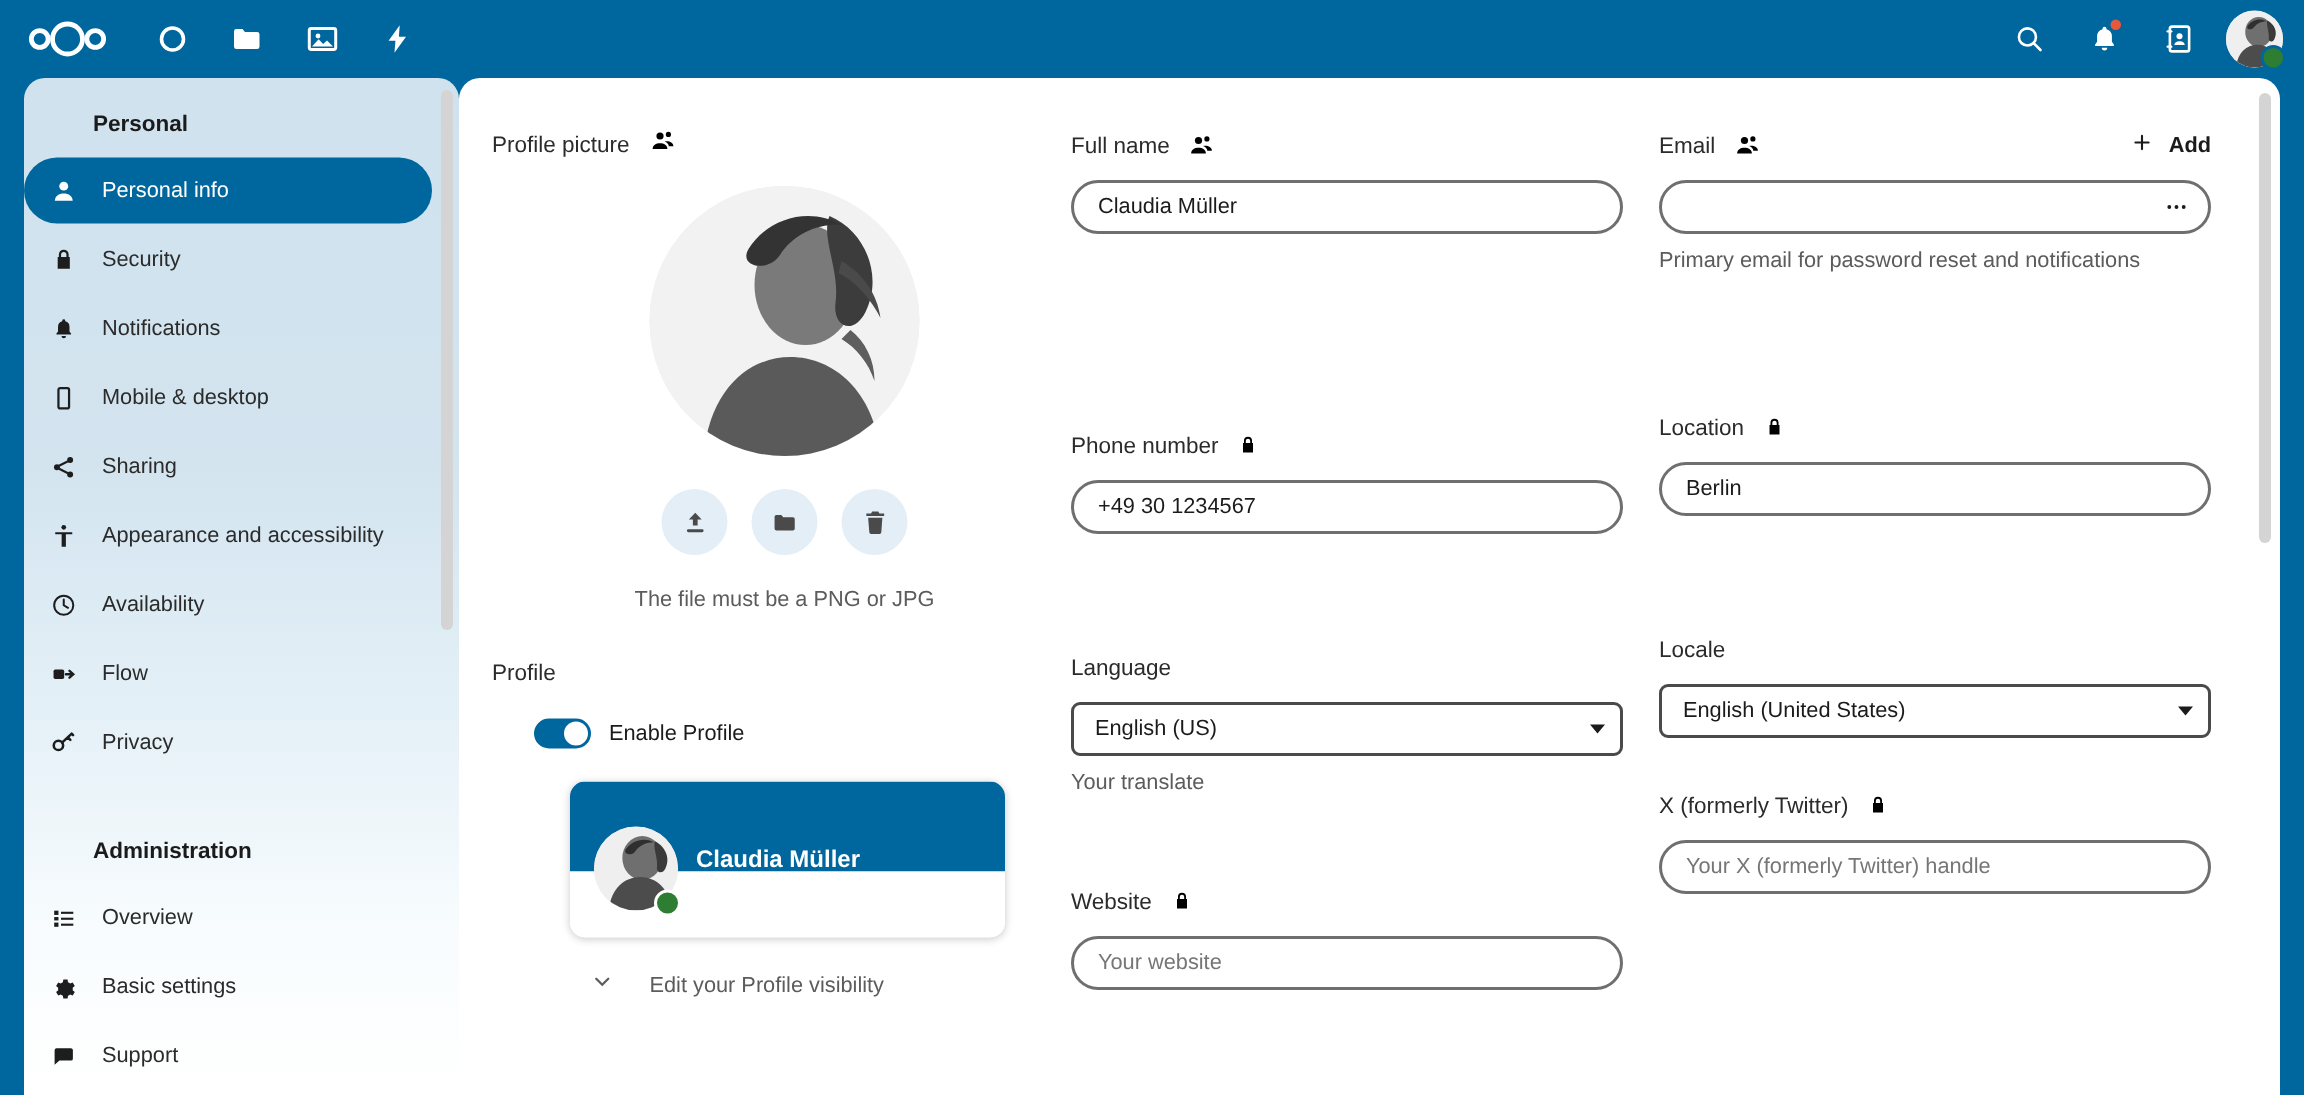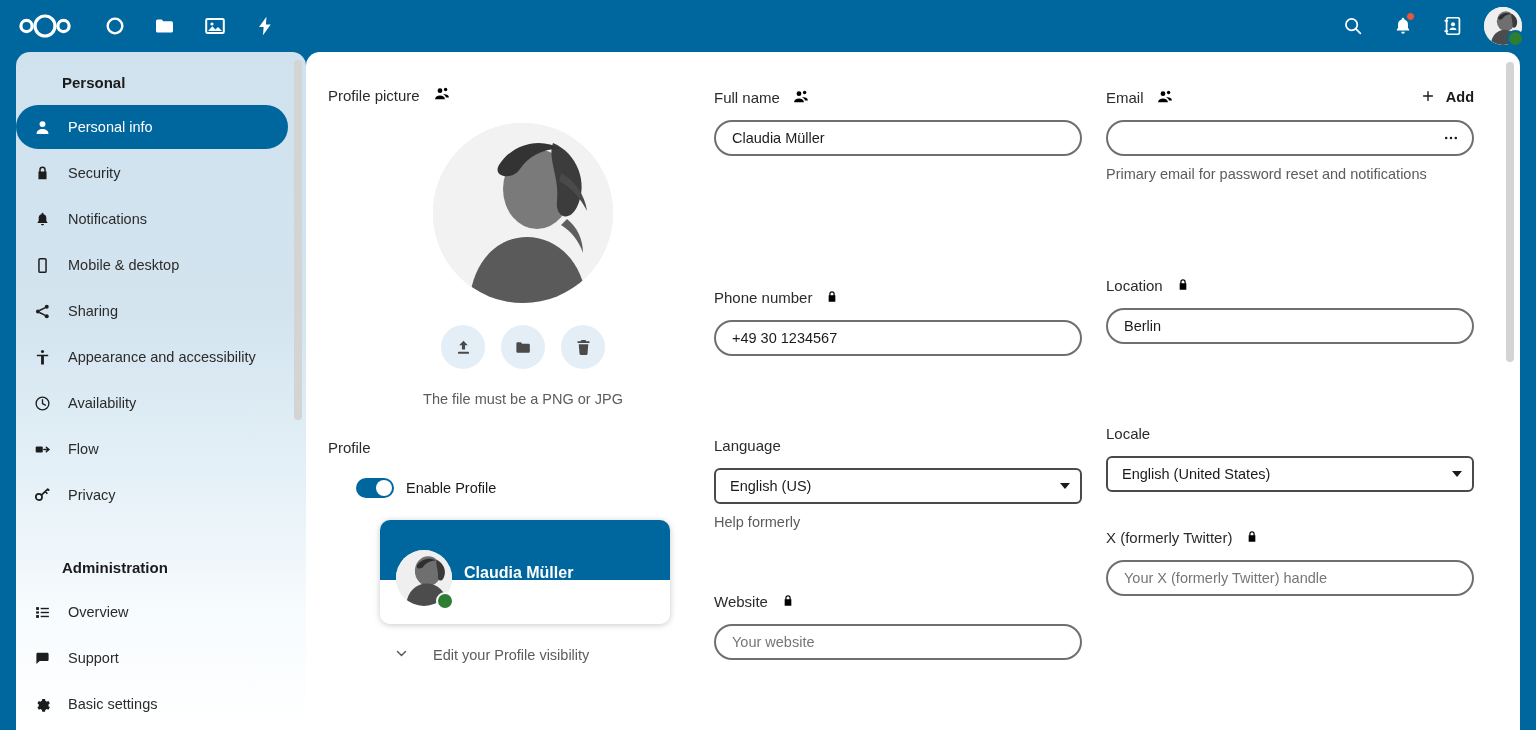--- a/index.html
+++ b/index.html
@@ -440,33 +440,33 @@
               <rect x="9.4" y="11" width="11.6" height="2"></rect>
               <rect x="9.4" y="16.6" width="11.6" height="2"></rect>
             </svg>
         </span>
         <span>Overview</span>
       </div>
 
       <div class="side-item">
         <span class="si-icon">
           <svg width="17" height="17" viewBox="0 0 24 24">
+              <path d="M12 8.4a3.6 3.6 0 1 0 0 7.2 3.6 3.6 0 0 0 0-7.2zm8.4 3.6l2-1.6-2-3.4-2.4 1a8 8 0 0 0-2-1.2l-.4-2.6h-4l-.4 2.6a8 8 0 0 0-2 1.2l-2.4-1-2 3.4 2 1.6a8 8 0 0 0 0 2.4l-2 1.6 2 3.4 2.4-1a8 8 0 0 0 2 1.2l.4 2.6h4l.4-2.6a8 8 0 0 0 2-1.2l2.4 1 2-3.4-2-1.6a8 8 0 0 0 0-2.4z"></path>
+            </svg>
+        </span>
+        <span>Basic settings</span>
+      </div>
+
+      <div class="side-item">
+        <span class="si-icon">
+          <svg width="17" height="17" viewBox="0 0 24 24">
               <path d="M3.4 5.6A1.8 1.8 0 0 1 5.2 4h13.6a1.8 1.8 0 0 1 1.8 1.6v8.2a1.8 1.8 0 0 1-1.8 1.8H8l-4.6 4z"></path>
             </svg>
         </span>
         <span>Support</span>
-      </div>
-
-      <div class="side-item">
-        <span class="si-icon">
-          <svg width="17" height="17" viewBox="0 0 24 24">
-              <path d="M12 8.4a3.6 3.6 0 1 0 0 7.2 3.6 3.6 0 0 0 0-7.2zm8.4 3.6l2-1.6-2-3.4-2.4 1a8 8 0 0 0-2-1.2l-.4-2.6h-4l-.4 2.6a8 8 0 0 0-2 1.2l-2.4-1-2 3.4 2 1.6a8 8 0 0 0 0 2.4l-2 1.6 2 3.4 2.4-1a8 8 0 0 0 2 1.2l.4 2.6h4l.4-2.6a8 8 0 0 0 2-1.2l2.4 1 2-3.4-2-1.6a8 8 0 0 0 0-2.4z"></path>
-            </svg>
-        </span>
-        <span>Basic settings</span>
       </div>
 
       <div id="side-scrollbar"></div>
     </div>
   </div>
 
   <div id="content">
     <div id="content-scrollbar"></div>
 
     <div id="grid">
@@ -592,21 +592,21 @@
         <div class="field">
           <div class="field-label">
             <span>Language</span>
           </div>
           <div class="select-wrap">
             <div class="select-box">
               <span>English (US)</span>
             </div>
             <span class="caret"></span>
           </div>
-          <div class="helper">Help formerly</div>
+          <div class="helper">Your translate</div>
         </div>
 
         <div style="height:60px"></div>
 
         <div class="field">
           <div class="field-label">
             <span>Website</span>
             <span class="lbl-icon">
               <svg width="14" height="14" viewBox="0 0 24 24">
                   <path d="M12 2a4.6 4.6 0 0 0-4.6 4.6V9H6.3v11h11.4V9h-1.1V6.6A4.6 4.6 0 0 0 12 2zm0 2.2a2.5 2.5 0 0 1 2.5 2.4V9h-5V6.6A2.5 2.5 0 0 1 12 4.2z"></path>

